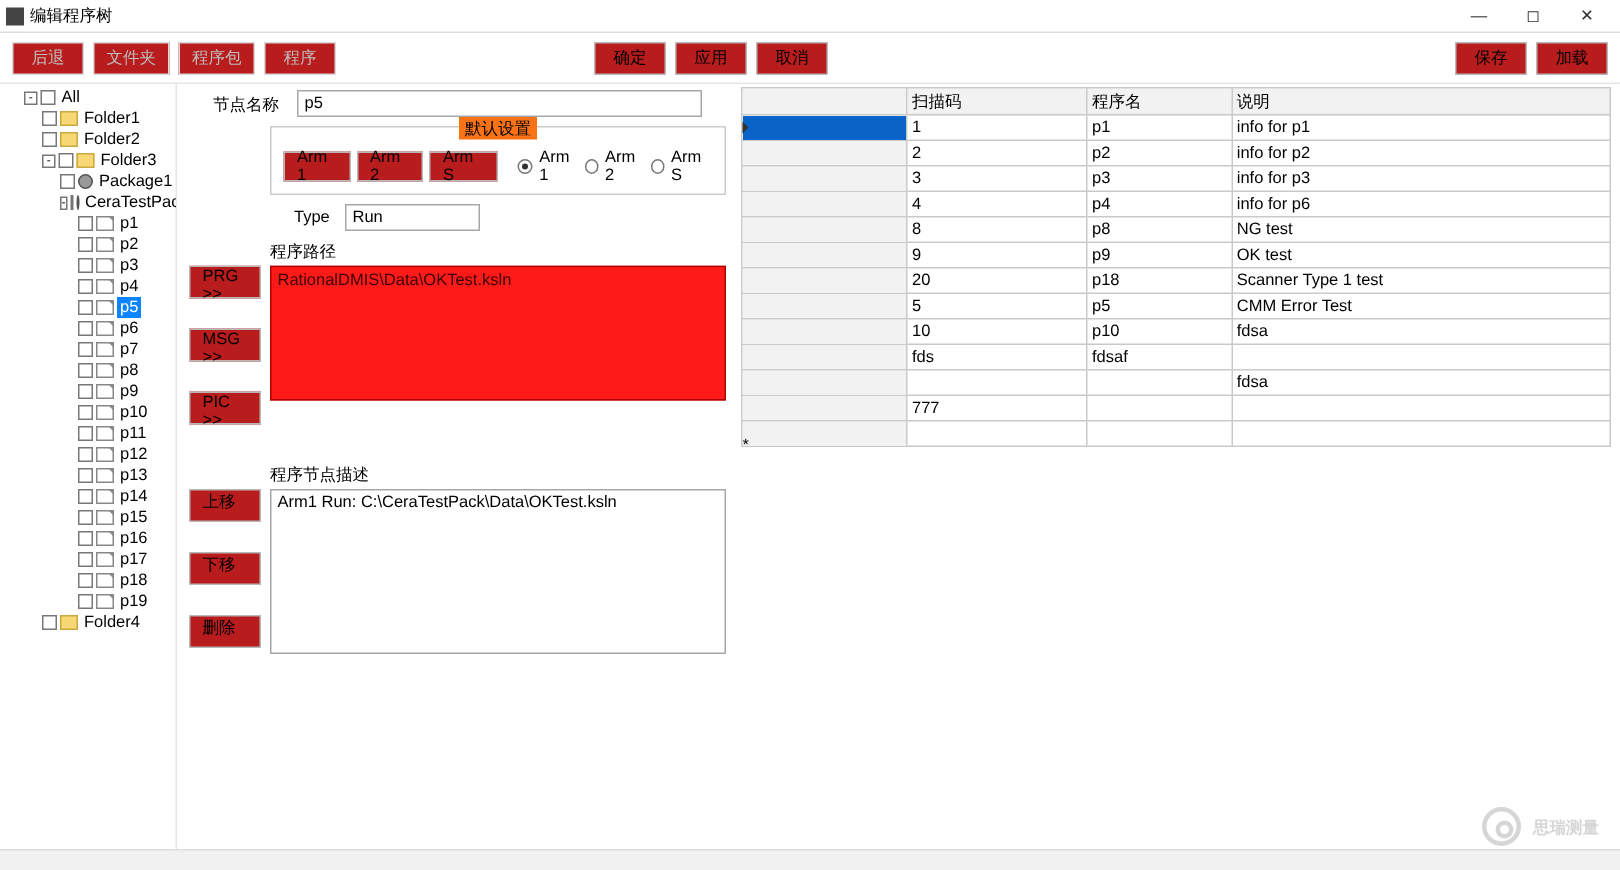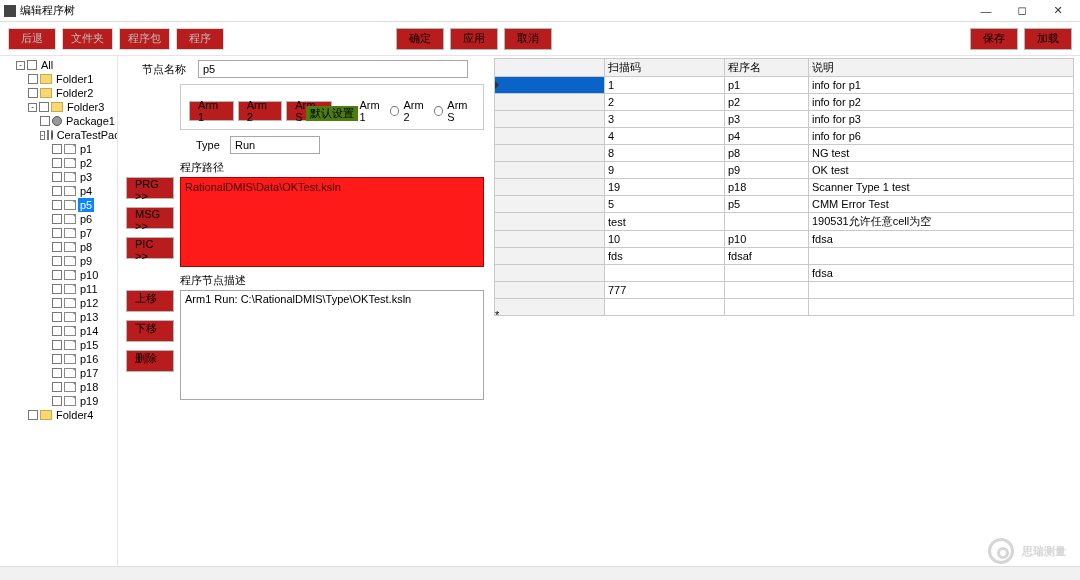--- a/index.html
+++ b/index.html
@@ -23,25 +23,25 @@
   .picon { width: 12px; height: 10px; background:#fff; border:1px solid #888; position:relative; }
   .picon::after{content:"";position:absolute;right:-1px;top:-1px;border:2px solid transparent;border-right-color:#888;border-top-color:#888;}
   .gicon { width:10px;height:10px;border:1px solid #555;border-radius:50%;background:#999; }
   .toggle { width:9px;height:9px;border:1px solid #777;display:inline-flex;align-items:center;justify-content:center;font-size:8px;line-height:8px; }
 
   .midpanel { width: 372px; padding: 4px 6px 0 8px; }
   .row { display:flex; align-items:center; margin-bottom:6px; gap:6px;margin-left:16px; }
   .lbl2 { width: 50px; }
   .txt { border:1px solid #a7a7a7; height:18px; padding:0 4px; width:170px; background:#fff; }
   .groupbox { border:1px solid #ccc; padding:14px 8px 6px 8px; position:relative; margin-bottom:6px; display:flex; gap:4px; align-items:center; }
-  .groupbox .gtitle { position:absolute; top:-7px; left:50%; transform:translateX(-50%); background:#4d7c0f; padding:0 4px;margin-top:28px; }
+  .groupbox .gtitle { position:absolute; top:-7px; left:50%; transform:translateX(-50%); background:#f97316; padding:0 4px; }
   .radio { width:10px;height:10px;border:1px solid #777;border-radius:50%;display:inline-block;vertical-align:middle; }
   .radio.sel::after{content:"";display:block;width:4px;height:4px;background:#333;border-radius:50%;margin:2px;}
   .sidebtns { float:left; width:50px; }
-  .sidebtns .btn { display:block; margin-bottom:8px; width:48px; }
+  .sidebtns .btn { display:block; margin-bottom:20px; width:48px; }
   .pathbox { border:1px solid #a00; background:#ff1a1a; color:#3a0404; height:90px; padding:3px 4px; margin-left:54px; }
   .descbox { border:1px solid #a7a7a7; height:110px; padding:2px 4px; margin-left:54px; background:#fff; }
   .sectlbl { margin-left:54px; margin-bottom:2px; margin-top:6px; }
 
   .rightpanel { flex:1; padding:2px 6px 0 4px; }
   table.grid { width:100%; border-collapse:collapse; }
   table.grid th, table.grid td { border:1px solid #c9c9c9; text-align:left; font-weight:normal; padding:1px 3px; height:17px; }
   table.grid th { background:#f2f2f2; }
   table.grid tr.sel td:first-child { background:#0a63c7; color:#fff; }
   table.grid td:first-child { width:110px; }
@@ -261,21 +261,21 @@
       <div class="pathbox"><span>RationalDMIS\Data\OKTest.ksln</span></div>
     </div>
 
     <div class="sectlbl">程序节点描述</div>
     <div style="overflow:hidden">
       <div class="sidebtns">
         <span class="btn">上移</span>
         <span class="btn">下移</span>
         <span class="btn">删除</span>
       </div>
-      <div class="descbox"><span>Arm1 Run: C:\RationalDMIS\Type\OKTest.ksln</span></div>
+      <div class="descbox"><span>Arm1 Run: C:\CeraTestPack\Data\OKTest.ksln</span></div>
     </div>
   </div>
 
   <div class="rightpanel">
     <table class="grid">
       <thead>
           <tr>
         <th class="rowhead"></th>
         <th>扫描码</th>
         <th>程序名</th>
@@ -314,35 +314,29 @@
             <td>NG test</td>
           </tr>
           <tr>
             <td class="rowhead "></td>
             <td>9</td>
             <td>p9</td>
             <td>OK test</td>
           </tr>
           <tr>
             <td class="rowhead "></td>
-            <td>19</td>
+            <td>20</td>
             <td>p18</td>
             <td>Scanner Type 1 test</td>
           </tr>
           <tr>
             <td class="rowhead "></td>
             <td>5</td>
             <td>p5</td>
             <td>CMM Error Test</td>
-          </tr>
-          <tr>
-            <td class="rowhead "></td>
-            <td>test</td>
-            <td></td>
-            <td>190531允许任意cell为空</td>
           </tr>
           <tr>
             <td class="rowhead "></td>
             <td>10</td>
             <td>p10</td>
             <td>fdsa</td>
           </tr>
           <tr>
             <td class="rowhead "></td>
             <td>fds</td>

